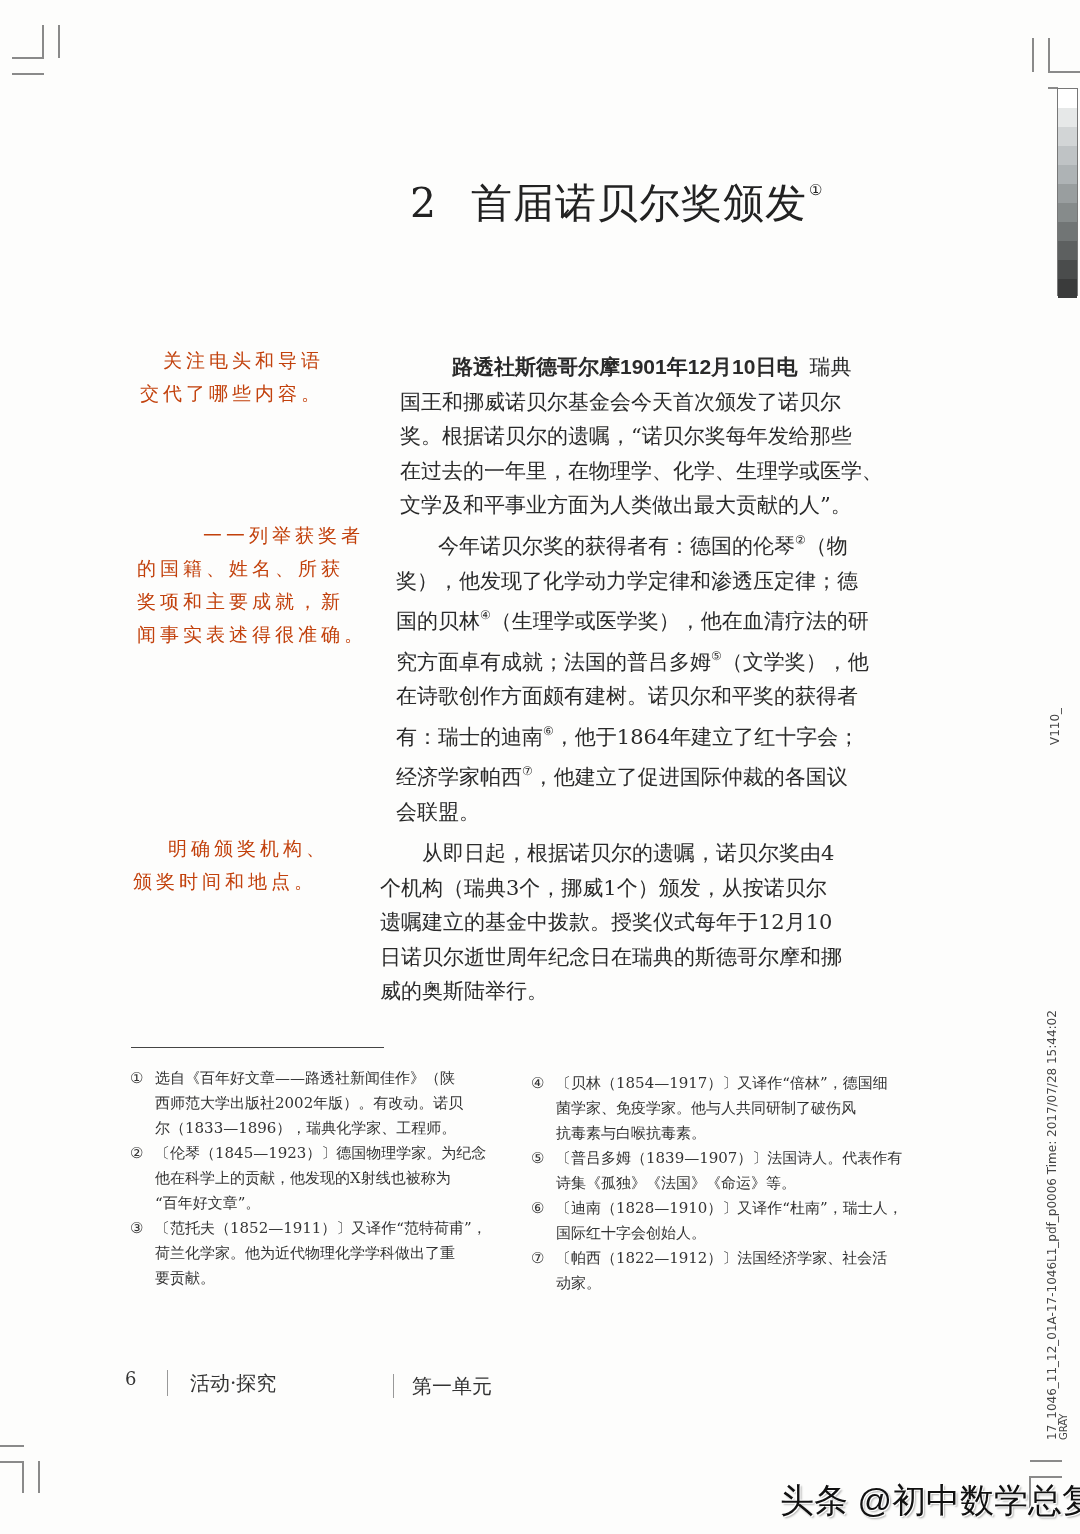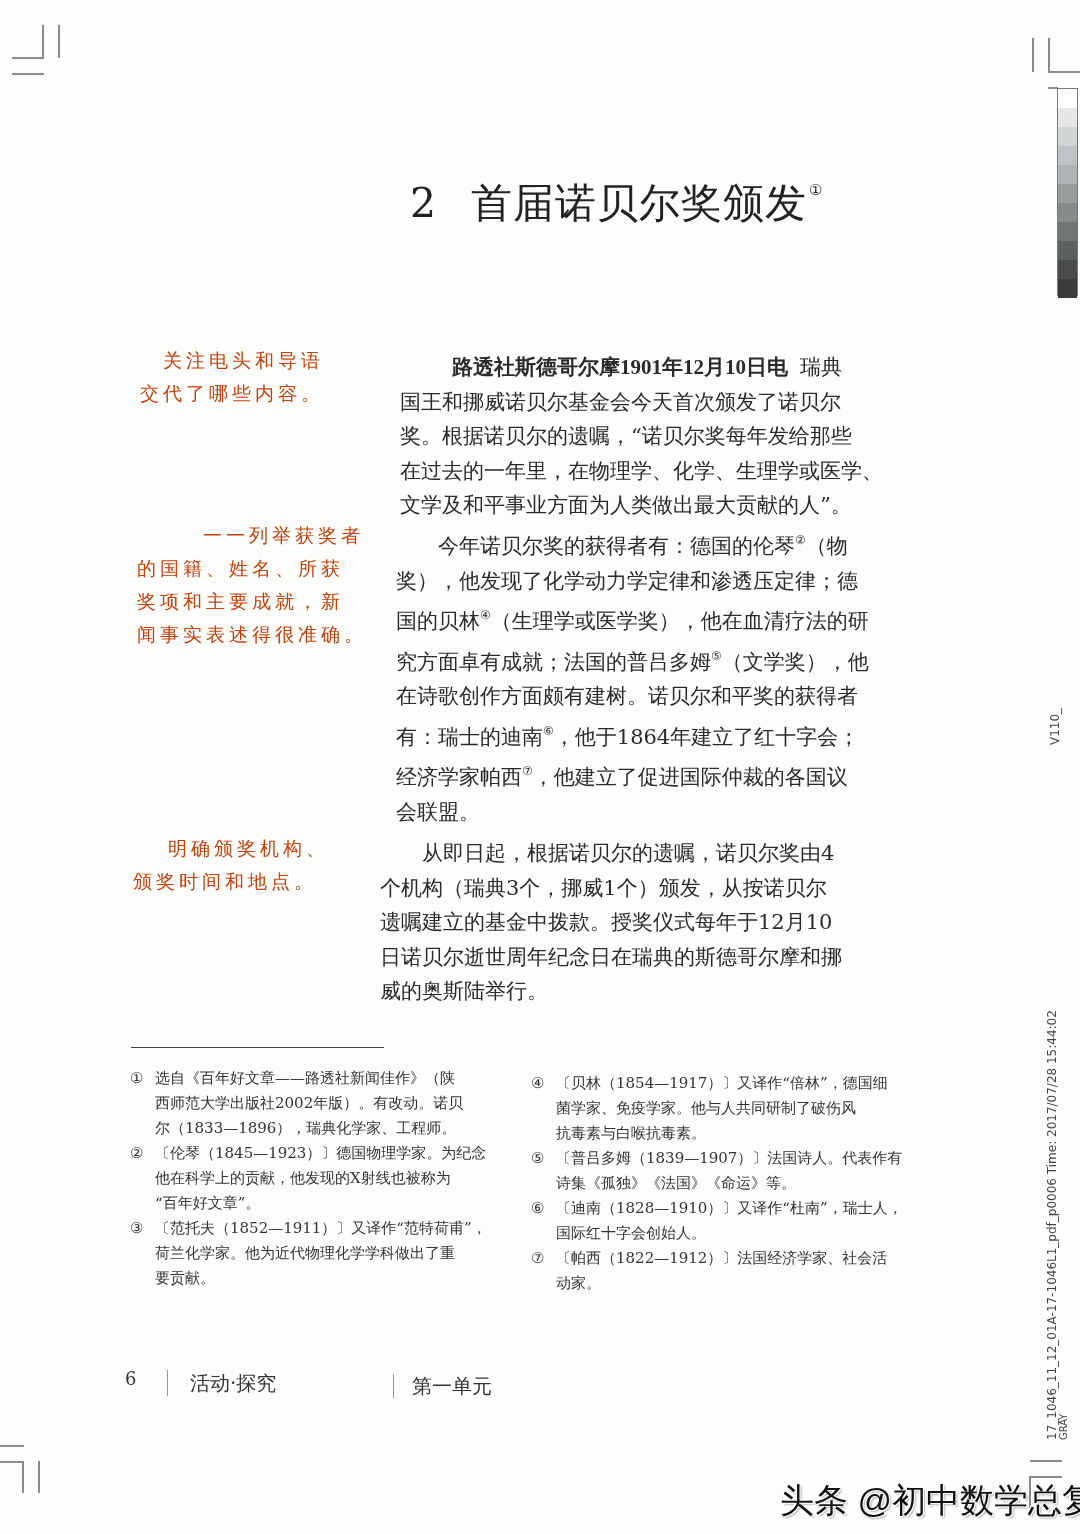--- a/index.html
+++ b/index.html
@@ -27,21 +27,21 @@
       font-size: 19px; line-height: 33px; color: #c2410c;
       width: 228px; letter-spacing: 4px;
     }
     .note .line { display: block; white-space: nowrap; }
 
     .body-text {
       font-size: 21px; line-height: 34.5px; color: #2a2a2a;
       width: 510px;
     }
     .body-text .line { display: block; white-space: nowrap; }
-    .body-text .lead { font-weight: bold; font-family: Liberation Serif, serif; }
+    .body-text .lead { font-weight: bold; font-family: Liberation Sans, sans-serif; }
     .body-text sup { font-size: 12px; vertical-align: 9px; }
 
     .divider { left: 131px; top: 1047px; width: 253px; height: 1px; background: #444; }
 
     .fn { font-size: 15px; line-height: 25px; color: #333; }
     .fn .item { display: block; position: relative; padding-left: 25px; }
     .fn .item .mk { position: absolute; left: 0; top: 0; }
     .fn .item .ln { display: block; white-space: nowrap; }
 
     .footer { font-size: 20px; color: #333; }

